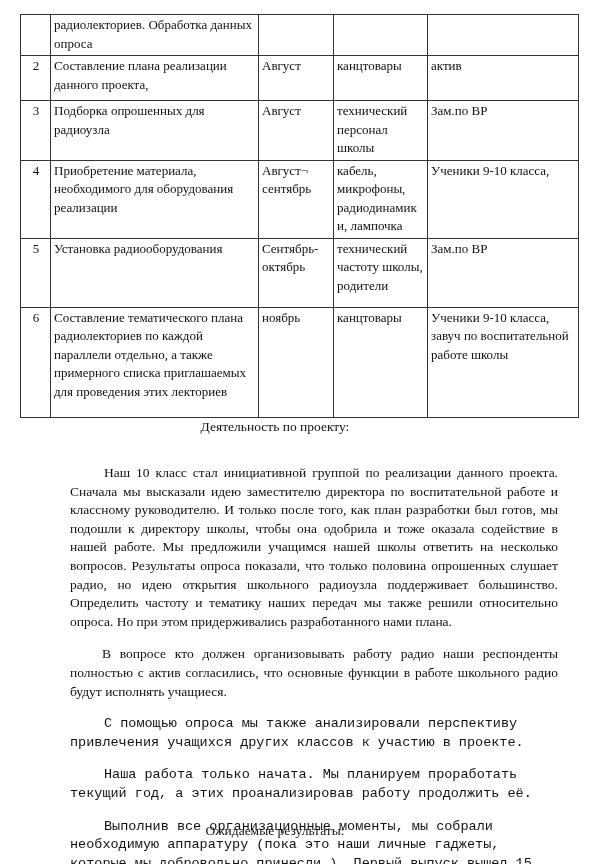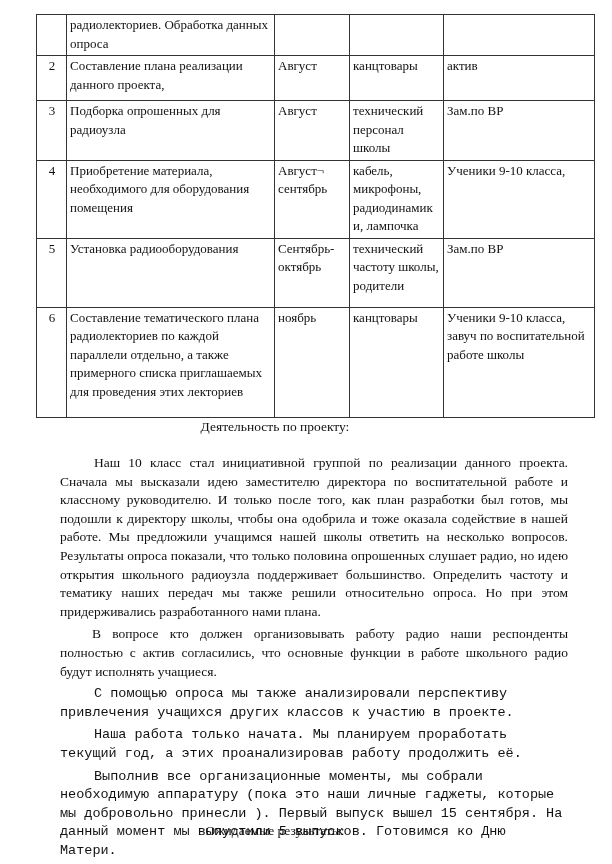--- a/index.html
+++ b/index.html
@@ -1,23 +1,23 @@
 <!DOCTYPE html>
 <html><head>
 <meta charset="utf-8">
 <style>
   html, body { margin:0; padding:0; background:#fff; }
   body { width:612px; height:864px; position:relative; overflow:hidden;
          font-family:"Liberation Serif","DejaVu Serif",serif; color:#111; font-size:13px; }
-  table.plan { position:absolute; left:36px; top:14px; border-collapse:collapse; table-layout:fixed; }
+  table.plan { position:absolute; left:20px; top:14px; border-collapse:collapse; table-layout:fixed; }
   table.plan td { border:1.5px solid #333; vertical-align:top; padding:1px 2px 2px 3px; line-height:18.5px; font-size:13px; }
   td.num { text-align:center; }
   .heading { position:absolute; left:0; width:550px; text-align:center; font-size:13.5px; }
   .body { position:absolute; left:56px; width:516px; font-size:13.5px; line-height:18.6px; text-align:justify; }
-  .p { margin:4px; text-indent:34px; }
+  .p { margin:14px; text-indent:34px; }
   .p.left { text-align:left;font-family:Liberation Mono, monospace; }
 </style>
 </head>
 <body>
 
 <table class="plan">
   <colgroup>
     <col style="width:30px">
       <col style="width:208px">
       <col style="width:75px">
@@ -41,21 +41,21 @@
     </tr>
     <tr style="height:53px">
       <td class="num">3</td>
       <td>Подборка опрошенных для радиоузла</td>
       <td>Август</td>
       <td>технический персонал школы</td>
       <td>Зам.по ВР</td>
     </tr>
     <tr style="height:71px">
       <td class="num">4</td>
-      <td>Приобретение материала, необходимого для оборудования помещения</td>
+      <td>Приобретение материала, необходимого для оборудования реализации</td>
       <td>Август¬ сентябрь</td>
       <td>кабель, микрофоны, радиодинамик и, лампочка</td>
       <td>Ученики 9-10 класса,</td>
     </tr>
     <tr style="height:69px">
       <td class="num">5</td>
       <td>Установка радиооборудования</td>
       <td>Сентябрь-октябрь</td>
       <td>технический частоту школы, родители</td>
       <td>Зам.по ВР</td>

